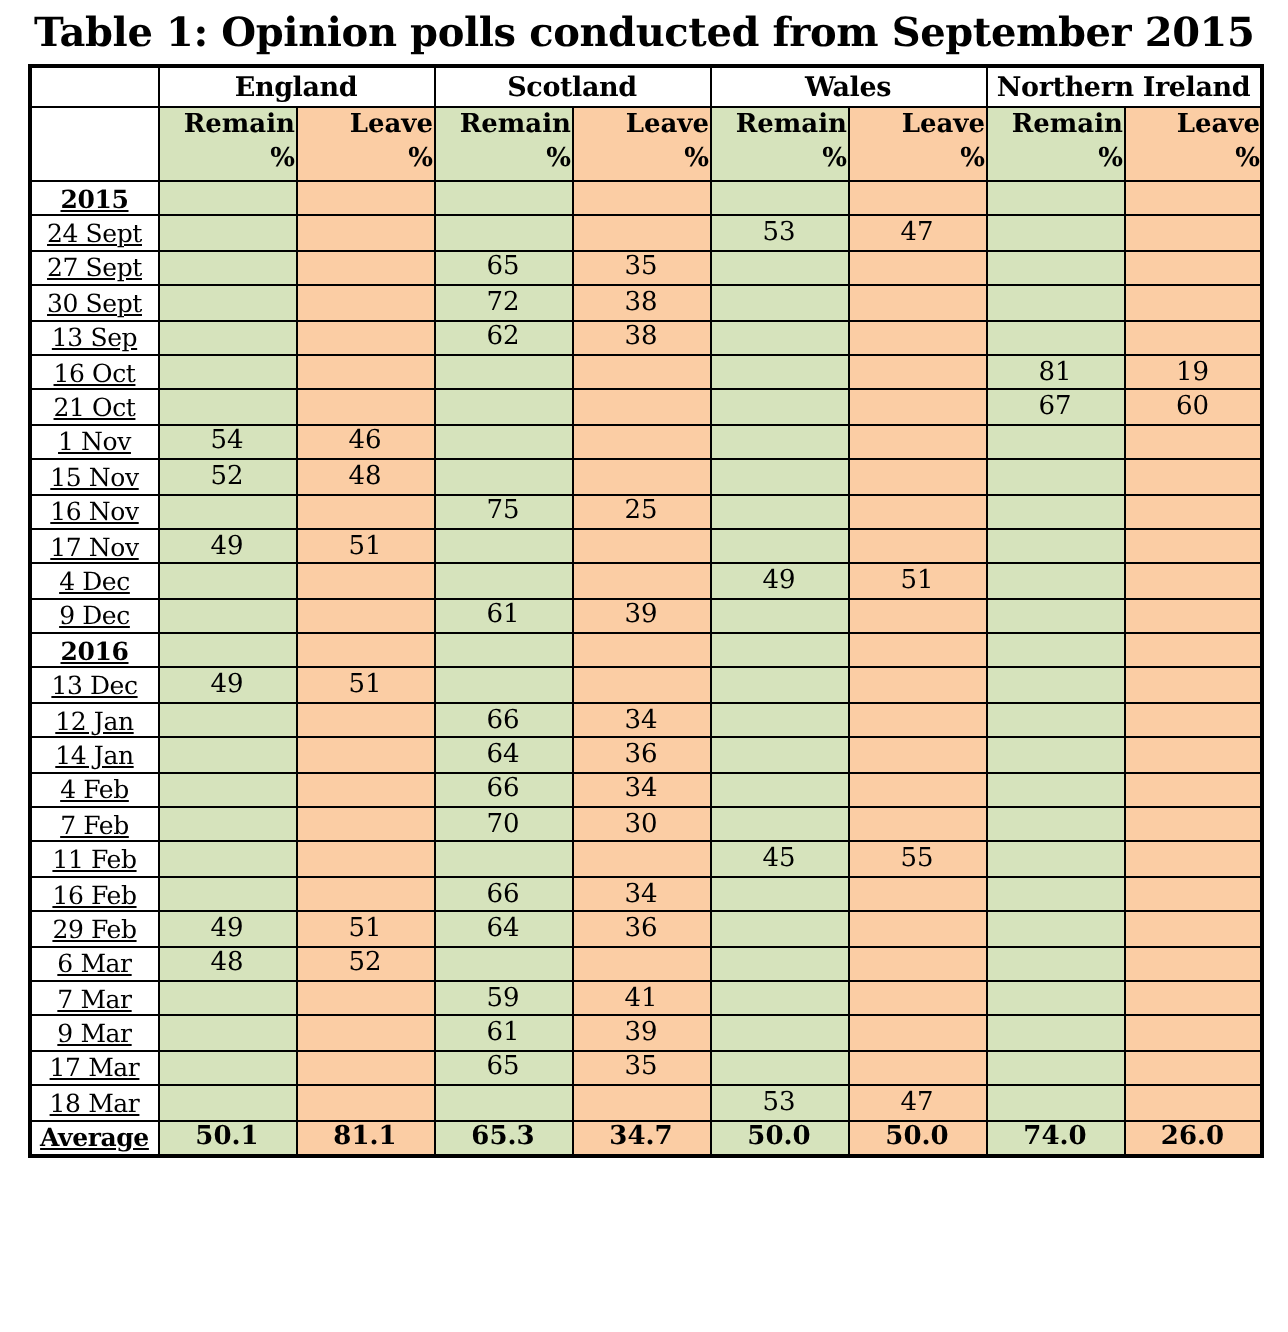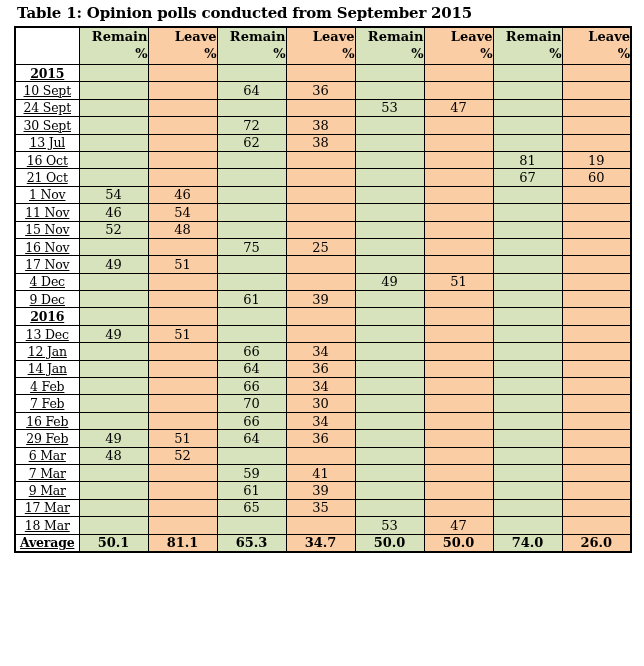--- a/index.html
+++ b/index.html
@@ -9,21 +9,21 @@
   }
   body {
     width: 644px;
     height: 666px;
     font-family: "DejaVu Serif", "Liberation Serif", serif;
     color: #000000;
     overflow: hidden;
   }
   .page-title {
     font-weight: bold;
-    font-size: 15px;
+    font-size: 20px;
     line-height: 1.2;
     margin: 4px 0 4px 17px;
     letter-spacing: -0.2px;
   }
   table.polls {
     border-collapse: collapse;
     table-layout: fixed;
     margin-left: 14px;
     width: 616px;
     border: 2px solid #000000;
@@ -87,20 +87,27 @@
     <col class="num-col">
       <col class="num-col">
     <col class="num-col">
       <col class="num-col">
     <col class="num-col">
       <col class="num-col">
     <col class="num-col">
       <col class="num-col">
   </colgroup>
   <thead>
+      <tr class="country-row">
+        <th></th>
+        <th colspan="2">England</th>
+        <th colspan="2">Scotland</th>
+        <th colspan="2">Wales</th>
+        <th colspan="2">Northern Ireland</th>
+      </tr>
       <tr class="subheader-row">
         <th></th>
         <th class="remain">
           <div>Remain</div>
           <div>%</div>
         </th>
         <th class="leave">
           <div>Leave</div>
           <div>%</div>
         </th>
@@ -136,54 +143,54 @@
         <td class="remain"></td>
         <td class="leave"></td>
         <td class="remain"></td>
         <td class="leave"></td>
         <td class="remain"></td>
         <td class="leave"></td>
         <td class="remain"></td>
         <td class="leave"></td>
       </tr>
       <tr class="data-row">
-        <td class="date-cell">10 Sept</td>
-        <td class="remain"></td>
-        <td class="leave"></td>
-        <td class="remain">64</td>
-        <td class="leave">36</td>
-        <td class="remain"></td>
-        <td class="leave"></td>
-        <td class="remain"></td>
-        <td class="leave"></td>
-      </tr>
-      <tr class="data-row">
         <td class="date-cell">24 Sept</td>
         <td class="remain"></td>
         <td class="leave"></td>
         <td class="remain"></td>
         <td class="leave"></td>
         <td class="remain">53</td>
         <td class="leave">47</td>
         <td class="remain"></td>
         <td class="leave"></td>
       </tr>
       <tr class="data-row">
+        <td class="date-cell">27 Sept</td>
+        <td class="remain"></td>
+        <td class="leave"></td>
+        <td class="remain">65</td>
+        <td class="leave">35</td>
+        <td class="remain"></td>
+        <td class="leave"></td>
+        <td class="remain"></td>
+        <td class="leave"></td>
+      </tr>
+      <tr class="data-row">
         <td class="date-cell">30 Sept</td>
         <td class="remain"></td>
         <td class="leave"></td>
         <td class="remain">72</td>
         <td class="leave">38</td>
         <td class="remain"></td>
         <td class="leave"></td>
         <td class="remain"></td>
         <td class="leave"></td>
       </tr>
       <tr class="data-row">
-        <td class="date-cell">13 Jul</td>
+        <td class="date-cell">13 Sep</td>
         <td class="remain"></td>
         <td class="leave"></td>
         <td class="remain">62</td>
         <td class="leave">38</td>
         <td class="remain"></td>
         <td class="leave"></td>
         <td class="remain"></td>
         <td class="leave"></td>
       </tr>
       <tr class="data-row">
@@ -213,31 +220,20 @@
         <td class="remain">54</td>
         <td class="leave">46</td>
         <td class="remain"></td>
         <td class="leave"></td>
         <td class="remain"></td>
         <td class="leave"></td>
         <td class="remain"></td>
         <td class="leave"></td>
       </tr>
       <tr class="data-row">
-        <td class="date-cell">11 Nov</td>
-        <td class="remain">46</td>
-        <td class="leave">54</td>
-        <td class="remain"></td>
-        <td class="leave"></td>
-        <td class="remain"></td>
-        <td class="leave"></td>
-        <td class="remain"></td>
-        <td class="leave"></td>
-      </tr>
-      <tr class="data-row">
         <td class="date-cell">15 Nov</td>
         <td class="remain">52</td>
         <td class="leave">48</td>
         <td class="remain"></td>
         <td class="leave"></td>
         <td class="remain"></td>
         <td class="leave"></td>
         <td class="remain"></td>
         <td class="leave"></td>
       </tr>
@@ -341,20 +337,31 @@
         <td class="leave"></td>
       </tr>
       <tr class="data-row">
         <td class="date-cell">7 Feb</td>
         <td class="remain"></td>
         <td class="leave"></td>
         <td class="remain">70</td>
         <td class="leave">30</td>
         <td class="remain"></td>
         <td class="leave"></td>
+        <td class="remain"></td>
+        <td class="leave"></td>
+      </tr>
+      <tr class="data-row">
+        <td class="date-cell">11 Feb</td>
+        <td class="remain"></td>
+        <td class="leave"></td>
+        <td class="remain"></td>
+        <td class="leave"></td>
+        <td class="remain">45</td>
+        <td class="leave">55</td>
         <td class="remain"></td>
         <td class="leave"></td>
       </tr>
       <tr class="data-row">
         <td class="date-cell">16 Feb</td>
         <td class="remain"></td>
         <td class="leave"></td>
         <td class="remain">66</td>
         <td class="leave">34</td>
         <td class="remain"></td>

